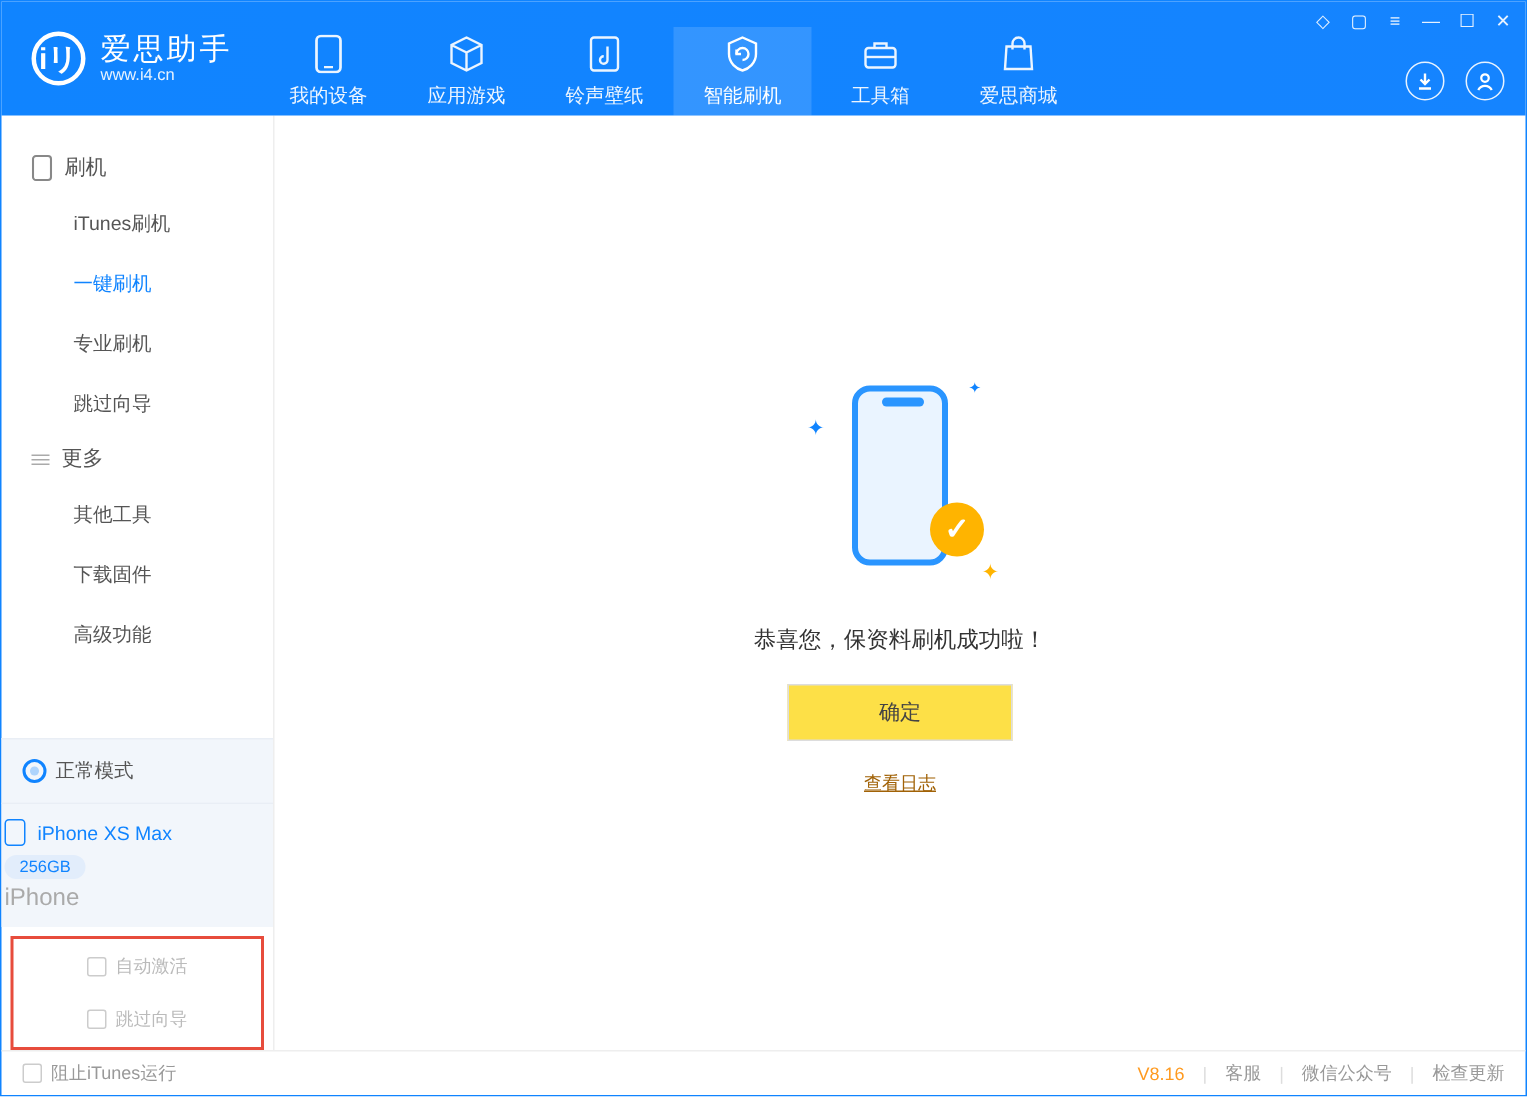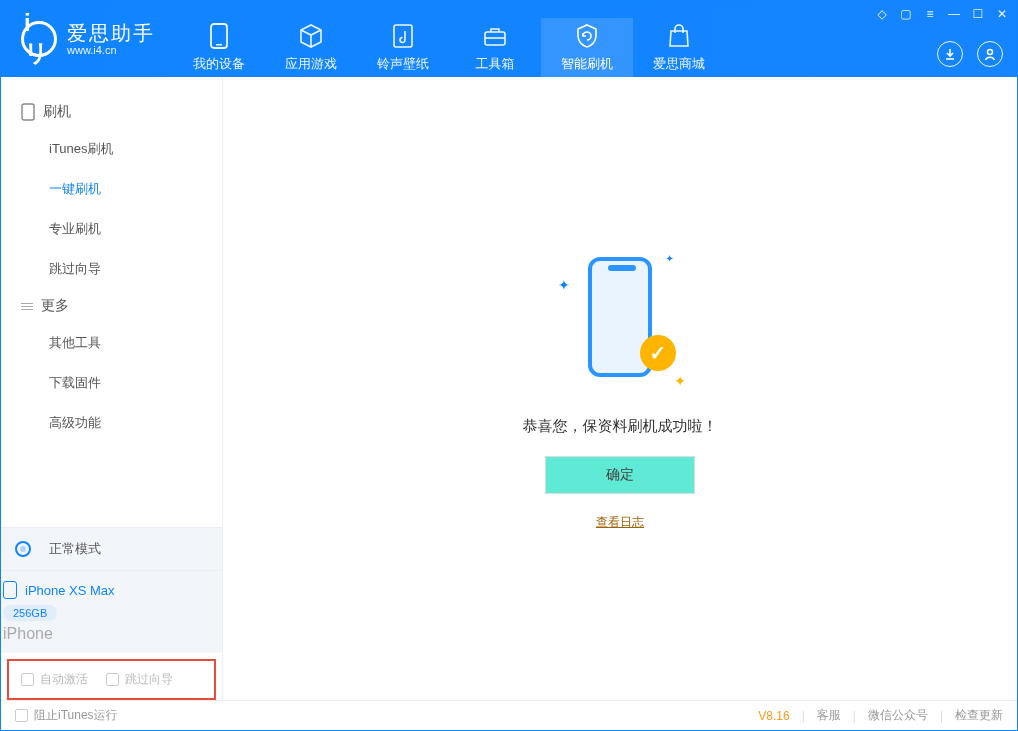--- a/index.html
+++ b/index.html
@@ -3,69 +3,69 @@
 <meta charset="utf-8">
 <style>
 * { margin: 0; padding: 0; box-sizing: border-box; }
 body { font-family: "Microsoft YaHei", "PingFang SC", sans-serif; font-size: 13px; color: #333; background: #fff; }
 
 .app { width: 1018px; height: 731px; border: 1px solid #1084ff; display: flex; flex-direction: column; position: relative; }
 
 
 .header { height: 76px; background: linear-gradient(90deg, #1084ff, #1584ff); display: flex; align-items: stretch; color: #fff; position: relative; }
 .logo-block { display: flex; align-items: center; padding: 0 18px 0 20px; gap: 10px; }
-.logo-circle { width: 36px; height: 36px; border: 3px solid #fff; border-radius: 50%; display: flex; align-items: center; justify-content: center; font-size: 24px; font-weight: bold; }
+.logo-circle { width: 36px; height: 36px; border: 3px solid #fff; border-radius: 50%; display: flex; align-items: center; justify-content: center; font-size: 20px; font-weight: bold; }
 .logo-text { display: flex; flex-direction: column; line-height: 1.1; }
 .logo-title { font-size: 20px; font-weight: 500; letter-spacing: 2px; }
 .logo-sub { font-size: 11px; opacity: .9; }
 
 .tabs { display: flex; }
 .tab { width: 92px; display: flex; flex-direction: column; align-items: center; justify-content: center; gap: 6px; cursor: pointer; opacity: .92; margin-top: 17px; }
 .tab.active { background: rgba(255,255,255,.14); opacity: 1; }
 .tab-icon { width: 26px; height: 26px; display: flex; align-items: center; justify-content: center; }
 .tab-label { font-size: 13px; }
 
 .header-right { position: absolute; right: 8px; top: 6px; display: flex; gap: 10px; align-items: center; }
 .hr-mini { width: 14px; height: 14px; display: flex; align-items: center; justify-content: center; cursor: pointer; opacity: .9; font-size: 12px; }
 .header-right2 { position: absolute; right: 14px; bottom: 10px; display: flex; gap: 14px; }
 .hr-circ { width: 26px; height: 26px; border: 1.5px solid rgba(255,255,255,.9); border-radius: 50%; display: flex; align-items: center; justify-content: center; cursor: pointer; }
 
 
 .body { flex: 1; display: flex; min-height: 0; }
 
-.sidebar { width: 222px; border-right: 1px solid #eee; display: flex; flex-direction: column; }
+.sidebar { width: 182px; border-right: 1px solid #eee; display: flex; flex-direction: column; }
 .side-scroll { flex: 1; overflow: auto; padding-top: 18px; }
 .side-section-head { display: flex; align-items: center; gap: 8px; padding: 8px 20px; color: #555; font-size: 14px; }
 .side-item { padding: 11px 20px 11px 48px; color: #555; cursor: pointer; font-size: 13px; }
 .side-item.active { color: #1084ff; }
 .hamb { width: 12px; display: inline-flex; flex-direction: column; gap: 2px; }
 .hamb span { height: 1px; background: #aaa; }
 
 .device-box { background: #f2f6fb; margin: 0; padding: 10px 2px; border-top: 1px solid #e9eef5; }
-.mode-row { display: flex; align-items: center; gap: 18px; padding: 12px 14px; border-top: 1px solid #e9eef5; background: #f2f6fb; color: #555; }
+.mode-row { display: flex; align-items: center; gap: 6px; padding: 12px 14px; border-top: 1px solid #e9eef5; background: #f2f6fb; color: #555; }
 .mode-dot { width: 16px; height: 16px; border: 2px solid #1084ff; border-radius: 50%; position: relative; }
 .mode-dot::after { content: ""; position: absolute; inset: 3px; border-radius: 50%; background: #1084ff; opacity: .3; }
 .dev-head { display: flex; align-items: center; gap: 8px; color: #1084ff; font-weight: 500; }
 .dev-phone-ico { width: 14px; height: 18px; border: 1.5px solid #1084ff; border-radius: 3px; position: relative; }
 .dev-cap { display: inline-block; margin-top: 6px; padding: 2px 10px; border-radius: 10px; background: #e2edfb; color: #1084ff; font-size: 11px; }
 .dev-sub { color: #aaa; font-size: 16px; margin-top: 4px; }
 
-.opt-row { display: flex; gap: 18px; padding: 10px 12px; border: 2px solid #e74c3c; margin: 6px 6px 0 6px; align-items: center; }
+.opt-row { display: flex; gap: 18px; padding: 10px 12px; border: 2px solid #e74c3c; margin: 6px 6px 0 6px; align-items: center; flex-direction: column; }
 .opt { display: flex; align-items: center; gap: 6px; color: #bbb; font-size: 12px; cursor: pointer; }
 .chk { width: 13px; height: 13px; border: 1px solid #ccc; border-radius: 2px; }
 
 
 .main { flex: 1; display: flex; flex-direction: column; align-items: center; justify-content: center; gap: 20px; }
 .phone-ill { position: relative; width: 120px; height: 150px; }
 .sparkle { position: absolute; color: #1084ff; font-size: 14px; }
 .phone-shape { position: absolute; left: 28px; top: 10px; width: 64px; height: 120px; border: 4px solid #2a95ff; border-radius: 12px; background: #eaf4ff; }
 .phone-shape::before { content: ""; position: absolute; top: 4px; left: 16px; width: 28px; height: 6px; background: #2a95ff; border-radius: 3px; }
 .check-badge { position: absolute; right: 4px; bottom: 26px; width: 36px; height: 36px; background: #ffb400; border-radius: 50%; display: flex; align-items: center; justify-content: center; color: #fff; font-size: 20px; font-weight: bold; }
 .success-msg { font-size: 15px; color: #333; }
-.ok-btn { width: 150px; height: 38px; border: 1px solid #ddd; background: #5eead4; font-size: 14px; color: #444; cursor: pointer; display: flex; align-items: center; justify-content: center; }
+.ok-btn { width: 150px; height: 38px; border: 1px solid #ddd; background: #fde047; font-size: 14px; color: #444; cursor: pointer; display: flex; align-items: center; justify-content: center; }
 .log-link { color: #a16207; font-size: 12px; cursor: pointer; text-decoration: underline; }
 
 
 .footer { height: 30px; border-top: 1px solid #eee; display: flex; align-items: center; padding: 0 14px; font-size: 12px; color: #999; }
 .footer .left { display: flex; align-items: center; gap: 6px; }
 .footer .right { margin-left: auto; display: flex; align-items: center; gap: 12px; }
 .fdiv { color: #ddd; }
 .flink { cursor: pointer; }
 .ver { color: #ff9a1f; }
 </style>
@@ -102,39 +102,39 @@
       </div>
       <div class="tab">
         <div class="tab-icon">
             <svg width="22" height="26" viewBox="0 0 22 26">
               <rect x="2" y="2" width="18" height="22" rx="2" fill="none" stroke="#fff" stroke-width="1.6"></rect>
               <path d="M13 8 L13 17 A2.5 2.5 0 1 1 10.5 14.5" fill="none" stroke="#fff" stroke-width="1.6"></path>
             </svg>
           </div>
         <div class="tab-label">铃声壁纸</div>
       </div>
+      <div class="tab active">
+        <div class="tab-icon">
+            <svg width="26" height="26" viewBox="0 0 26 26">
+              <path d="M13 2 L22 6 L22 13 C22 19 17 23 13 24 C9 23 4 19 4 13 L4 6 Z" fill="none" stroke="#fff" stroke-width="1.6"></path>
+              <path d="M9 13 A4 4 0 1 1 13 17" fill="none" stroke="#fff" stroke-width="1.6"></path>
+              <path d="M9 10 L9 13 L12 13" fill="none" stroke="#fff" stroke-width="1.6"></path>
+            </svg>
+          </div>
+        <div class="tab-label">智能刷机</div>
+      </div>
       <div class="tab">
         <div class="tab-icon">
             <svg width="26" height="24" viewBox="0 0 26 24">
               <rect x="3" y="8" width="20" height="13" rx="2" fill="none" stroke="#fff" stroke-width="1.6"></rect>
               <path d="M9 8 L9 5 L17 5 L17 8" fill="none" stroke="#fff" stroke-width="1.6"></path>
               <line x1="3" y1="14" x2="23" y2="14" stroke="#fff" stroke-width="1.6"></line>
             </svg>
           </div>
         <div class="tab-label">工具箱</div>
-      </div>
-      <div class="tab active">
-        <div class="tab-icon">
-            <svg width="26" height="26" viewBox="0 0 26 26">
-              <path d="M13 2 L22 6 L22 13 C22 19 17 23 13 24 C9 23 4 19 4 13 L4 6 Z" fill="none" stroke="#fff" stroke-width="1.6"></path>
-              <path d="M9 13 A4 4 0 1 1 13 17" fill="none" stroke="#fff" stroke-width="1.6"></path>
-              <path d="M9 10 L9 13 L12 13" fill="none" stroke="#fff" stroke-width="1.6"></path>
-            </svg>
-          </div>
-        <div class="tab-label">智能刷机</div>
       </div>
       <div class="tab">
         <div class="tab-icon">
             <svg width="24" height="26" viewBox="0 0 24 26">
               <path d="M4 8 L20 8 L21 23 L3 23 Z" fill="none" stroke="#fff" stroke-width="1.6"></path>
               <path d="M8 10 L8 6 A4 4 0 0 1 16 6 L16 10" fill="none" stroke="#fff" stroke-width="1.6"></path>
             </svg>
           </div>
         <div class="tab-label">爱思商城</div>
       </div>

